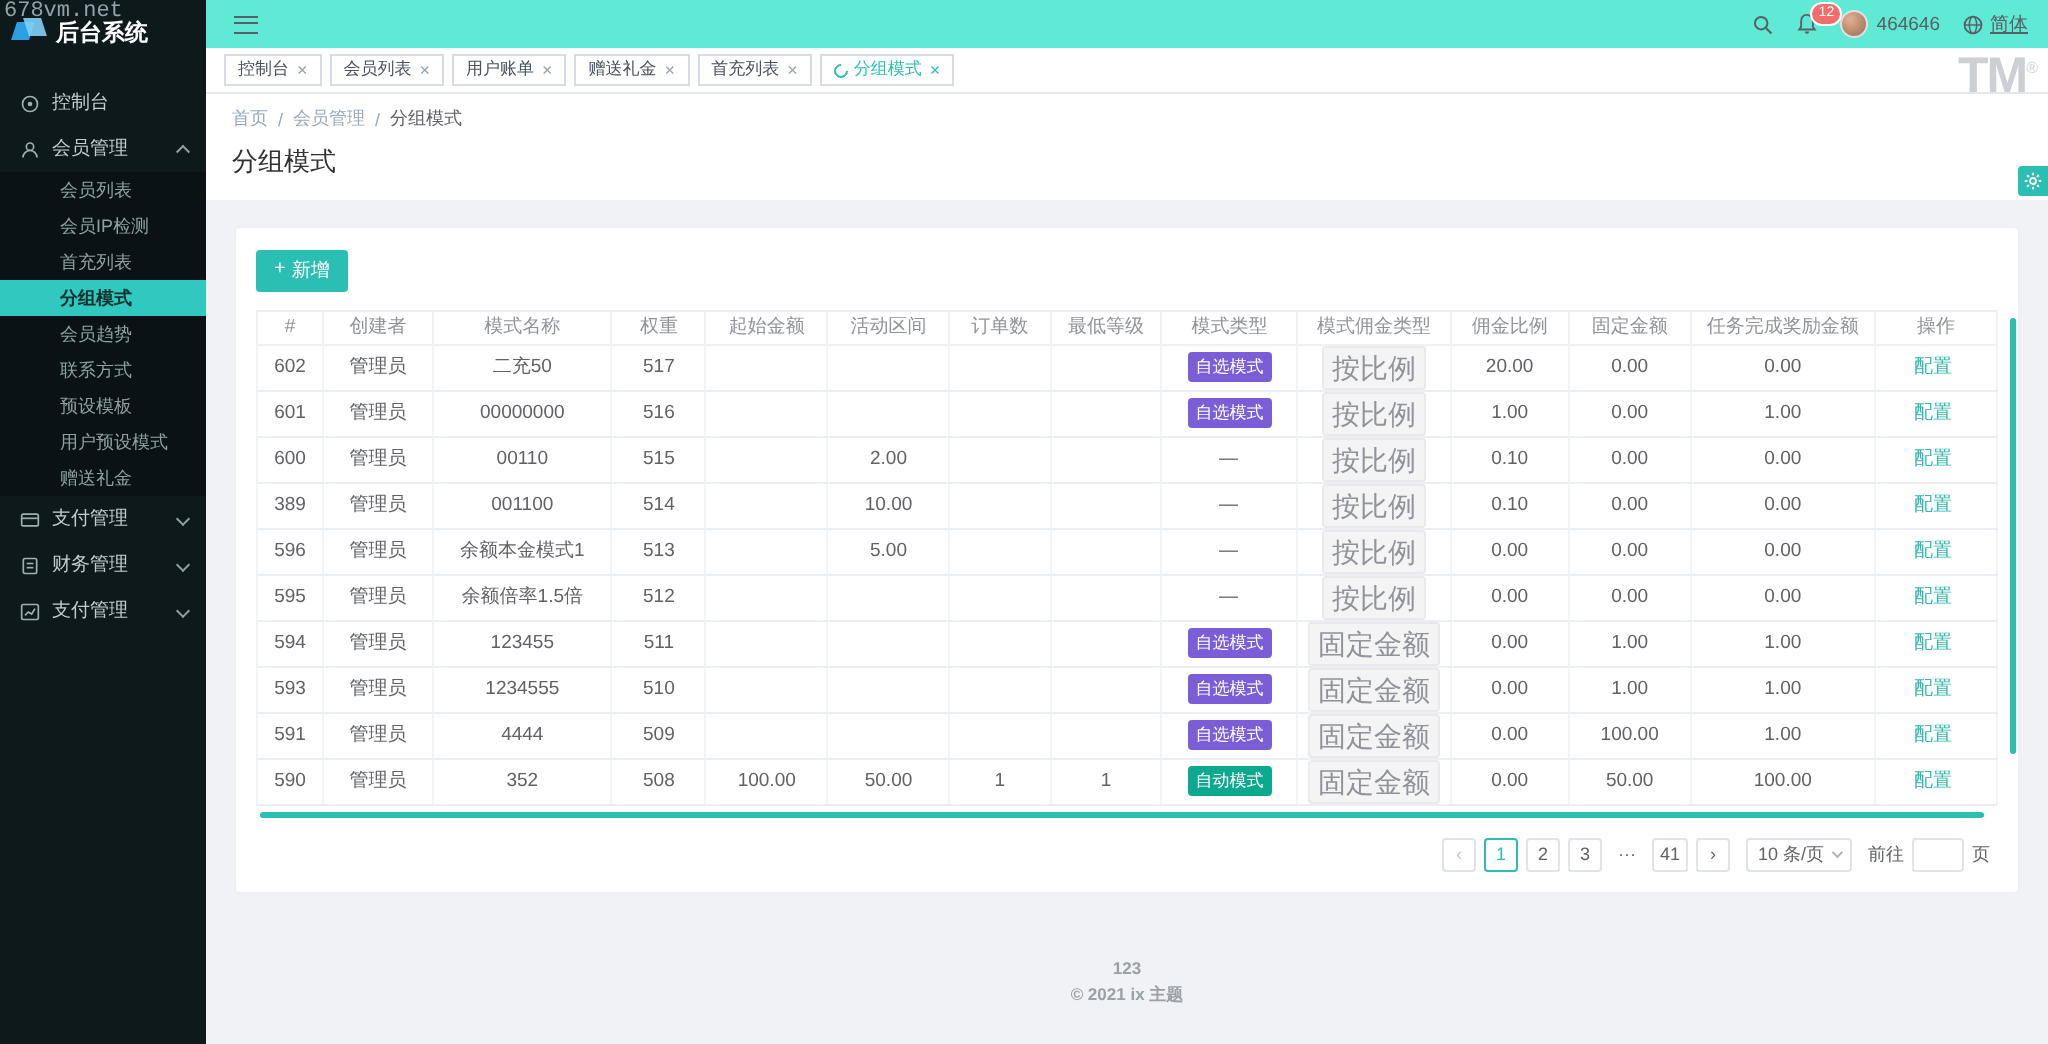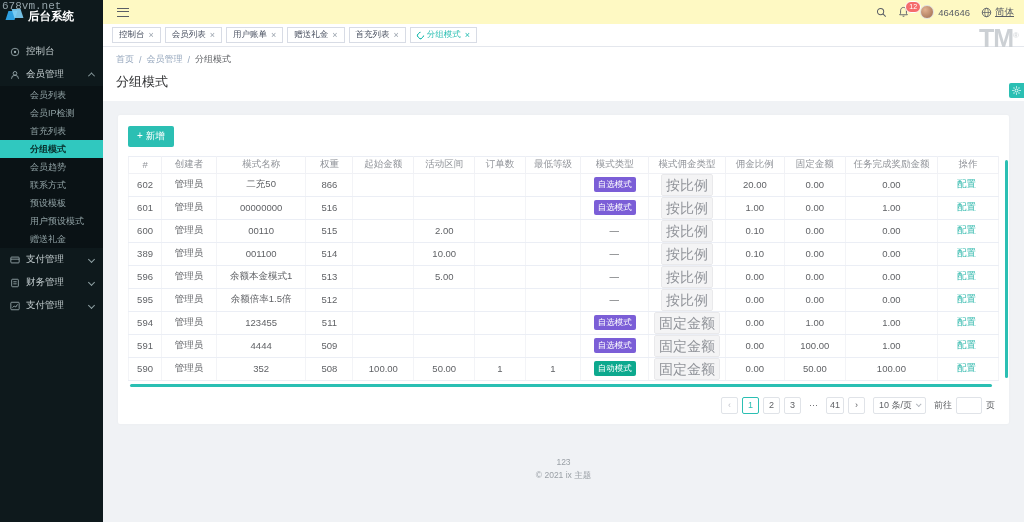--- a/index.html
+++ b/index.html
@@ -21,21 +21,21 @@
   .menu-item .grow { flex:1; white-space:nowrap; overflow:hidden; }
   .chev { width:5px; height:5px; border-right:1px solid #8fa0a3; border-bottom:1px solid #8fa0a3; flex-shrink:0; }
   .chev.up { transform:rotate(-135deg) translate(-1px,-1px); }
   .chev.down { transform:rotate(45deg); }
   .submenu { background:#0a1215; }
   .submenu .menu-item { height:18px; padding-left:30px; color:#8fa0a3; font-size:9px; }
   .submenu .menu-item.active { background:#30c8bf; color:#08302d; font-weight:bold; }
 
   
   .main { flex:1; display:flex; flex-direction:column; position:relative; min-width:0; }
-  .topbar { height:24px; background:#fef9c3; display:flex; align-items:center; justify-content:space-between; padding:0 10px 0 14px; }
+  .topbar { height:24px; background:#5eead4; display:flex; align-items:center; justify-content:space-between; padding:0 10px 0 14px; }
   .hamburger { width:12px; height:9px; border-top:1.5px solid #5a5e66; border-bottom:1.5px solid #5a5e66; position:relative; cursor:pointer; }
   .hamburger::after { content:""; position:absolute; left:0; right:0; top:2.7px; border-top:1.5px solid #5a5e66; }
   .topbar-right { display:flex; align-items:center; gap:11px; font-size:9.5px; color:#5a5e66; }
   .tb-icon { position:relative; display:flex; align-items:center; cursor:pointer; }
   .num-badge { position:absolute; top:-5px; left:7px; background:#f56c6c; color:#fff; font-size:7px; line-height:10px; padding:0 3px; border-radius:6px; border:1px solid #fff; }
   .avatar { width:14px; height:14px; border-radius:50%; background:radial-gradient(circle at 35% 30%,#e2b190,#9c6a4e); border:1px solid #e0e0e0; }
   .user-wrap { display:flex; align-items:center; gap:4px; cursor:pointer; }
   .lang-wrap { display:flex; align-items:center; gap:3px; cursor:pointer;text-decoration:underline; }
 
   .tabbar { height:23px; background:#fff; border-bottom:1px solid #e4e7ed; box-shadow:0 1px 2px rgba(0,0,0,.04); display:flex; align-items:flex-end; gap:4px; padding:0 9px 3px; }
@@ -72,21 +72,21 @@
   .pagination { display:flex; justify-content:flex-end; align-items:center; gap:4px; margin:10px 4px 2px; font-size:9px; color:#606266; }
   .pg-btn { min-width:17px; height:17px; display:flex; align-items:center; justify-content:center; border:1px solid #e0e3e8; background:#fff; color:#606266; border-radius:2px; cursor:pointer; padding:0 3px; }
   .pg-btn.disabled { color:#c0c4cc; }
   .pg-btn.active { border-color:#2bbfb3; color:#2bbfb3; }
   .pg-btn.ellipsis { border:none; }
   .per-page { display:flex; align-items:center; gap:4px; border:1px solid #e0e3e8; border-radius:2px; height:17px; padding:0 5px; margin-left:4px; cursor:pointer; color:#606266; }
   .per-page .chev2 { width:4px; height:4px; border-right:1px solid #b0b4bb; border-bottom:1px solid #b0b4bb; transform:rotate(45deg) translateY(-1px); }
   .goto-wrap { display:flex; align-items:center; gap:4px; margin-left:4px; }
   .goto-input { width:26px; height:17px; border:1px solid #e0e3e8; border-radius:2px; font-size:9px; text-align:center; color:#606266; outline:none; }
 
-  .footer { text-align:center; color:#9aa0a6; font-size:8.5px; margin-top:32px; line-height:13px; }
+  .footer { text-align:center; color:#9aa0a6; font-size:8.5px; margin-top:32px; line-height:13px;font-weight:bold; }
 
   .gear-fab { position:absolute; right:0; top:83px; width:15px; height:15px; background:#2bbfb3; border-radius:2px 0 0 2px; display:flex; align-items:center; justify-content:center; cursor:pointer; z-index:5; }
   .watermark { position:absolute; left:2px; top:0; font-size:11px; color:#93a2a8; z-index:9; font-family:"Liberation Mono","DejaVu Sans Mono",monospace; }
   .tm-mark { position:absolute; right:6px; top:24px; font-size:25px; font-weight:bold; color:#ccd0d4; letter-spacing:-1px; z-index:4; user-select:none; }
   .tm-mark sup { font-size:8px; color:#d6d9dc; }
 </style>
 </head>
 <body>
 
 <div class="app">
@@ -297,21 +297,21 @@
                 <th>固定金额</th>
                 <th>任务完成奖励金额</th>
                 <th>操作</th>
               </tr>
             </thead>
           <tbody id="table-body">
               <tr>
                 <td>602</td>
                 <td>管理员</td>
                 <td>二充50</td>
-                <td>866</td>
+                <td>517</td>
                 <td></td>
                 <td></td>
                 <td></td>
                 <td></td>
                 <td><span class="badge purple">自选模式</span></td>
                 <td><span class="tag-info">按比例</span></td>
                 <td>20.00</td>
                 <td>0.00</td>
                 <td>0.00</td>
                 <td><span class="act-link">配置</span><span class="act-link">更多<i class="act-caret"></i></span></td>
@@ -394,20 +394,36 @@
                 <td>0.00</td>
                 <td>0.00</td>
                 <td>0.00</td>
                 <td><span class="act-link">配置</span><span class="act-link">更多<i class="act-caret"></i></span></td>
               </tr>
               <tr>
                 <td>594</td>
                 <td>管理员</td>
                 <td>123455</td>
                 <td>511</td>
+                <td></td>
+                <td></td>
+                <td></td>
+                <td></td>
+                <td><span class="badge purple">自选模式</span></td>
+                <td><span class="tag-info">固定金额</span></td>
+                <td>0.00</td>
+                <td>1.00</td>
+                <td>1.00</td>
+                <td><span class="act-link">配置</span><span class="act-link">更多<i class="act-caret"></i></span></td>
+              </tr>
+              <tr>
+                <td>593</td>
+                <td>管理员</td>
+                <td>1234555</td>
+                <td>510</td>
                 <td></td>
                 <td></td>
                 <td></td>
                 <td></td>
                 <td><span class="badge purple">自选模式</span></td>
                 <td><span class="tag-info">固定金额</span></td>
                 <td>0.00</td>
                 <td>1.00</td>
                 <td>1.00</td>
                 <td><span class="act-link">配置</span><span class="act-link">更多<i class="act-caret"></i></span></td>

